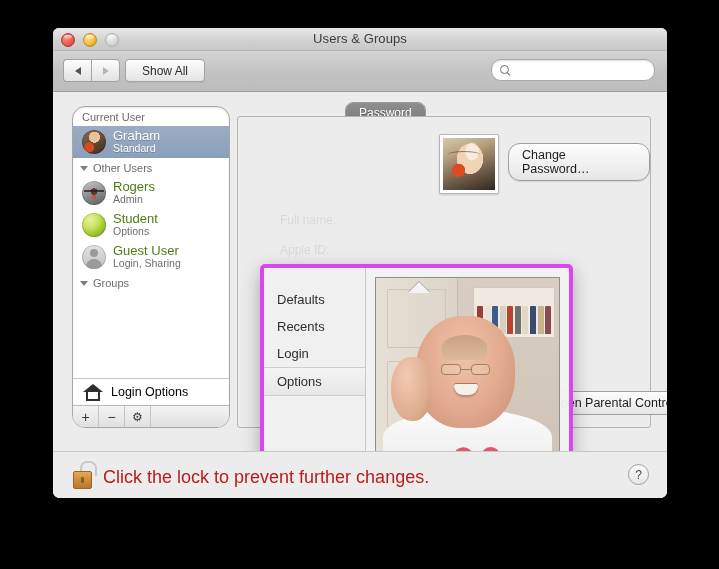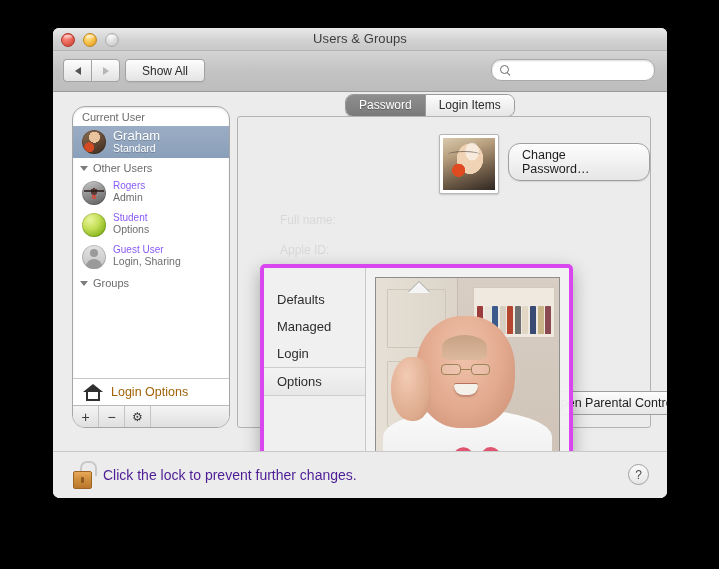--- a/index.html
+++ b/index.html
@@ -121,21 +121,21 @@
     border-left: 4.5px solid transparent; border-right: 4.5px solid transparent;
     border-top: 5px solid #7d7d7d;
   }
   .row {
     display: flex; align-items: center; gap: 7px;
     padding: 2px 0 3px 9px; height: 32px; box-sizing: border-box;
   }
   .row.selected { background: linear-gradient(to bottom, #9badc4, #8a9fba); }
   .row.selected .r-name, .row.selected .r-sub { color: #fff; text-shadow: 0 1px 0 rgba(0,0,0,0.22); }
   .r-texts { display: flex; flex-direction: column; line-height: 1.08; }
-  .r-name { font-size: 10px; color: #8b5cf6; }
+  .r-name { font-size: 13px; color: #4d7c0f; }
   .r-sub  { font-size: 10.5px; color: #6e6e6e; }
   .r-name.big { font-size: 13px; }
 
   .av { width: 24px; height: 24px; border-radius: 50%; flex: none; position: relative; overflow: hidden; }
   .av.graham {
     background:
       radial-gradient(circle at 52% 30%, #e8c39d 0 26%, transparent 27%),
       radial-gradient(circle at 30% 72%, #d44a22 0 20%, transparent 21%),
       linear-gradient(150deg, #8d6f55 0%, #6b4f3a 45%, #3c2a1e 100%);
     box-shadow: 0 0 0 1px rgba(0,0,0,0.18) inset;
@@ -191,37 +191,37 @@
   .home-icon { width: 20px; height: 17px; position: relative; flex: none; }
   .home-icon::before {
     content:""; position:absolute; left:0; top:0;
     border-left: 10px solid transparent; border-right: 10px solid transparent;
     border-bottom: 8px solid #2f2f2f;
   }
   .home-icon::after {
     content:""; position:absolute; left:3px; top:7px; width:14px; height:10px;
     border: 2px solid #2f2f2f; border-top: none; box-sizing: border-box;
   }
-  .lo-label { font-size: 12.5px; color: #a16207; }
+  .lo-label { font-size: 12.5px; color: #000000; }
 
   .seg-bar {
     position: absolute; left: 0; right: 0; bottom: 0; height: 21px;
     display: flex; background: linear-gradient(to bottom, #f4f4f4, #e0e0e0);
     border-top: 1px solid #b9b9b9;
   }
   .seg {
     width: 25px; display: flex; align-items: center; justify-content: center;
     border-right: 1px solid #c4c4c4; font-size: 14px; color: #3a3a3a;
   }
   .seg.gear { font-size: 12px; }
   .seg-rest { flex: 1; }
 
   
   .tabs {
-    position: absolute; left: 292px; top: 2px;
+    position: absolute; left: 292px; top: 10px;
     display: flex; border-radius: 8px; overflow: hidden;
     border: 1px solid #9a9a9a;
     box-shadow: 0 1px 1px rgba(0,0,0,0.10);
   }
   .tab {
     padding: 3px 13px 4px; font-size: 12px;
     background: linear-gradient(to bottom, #fcfcfc, #e6e6e6);
     color: #2b2b2b;
   }
   .tab + .tab { border-left: 1px solid #9a9a9a; }
@@ -428,21 +428,21 @@
     border-radius: 2px;
     background: linear-gradient(to bottom, #e8a85a 0%, #d08f3e 45%, #b9762c 100%);
     border: 1px solid #9d6523;
   }
   .lockbody::after {
     content:""; position:absolute; left: 7px; top: 5px; width: 3px; height: 6px;
     background: rgba(90,50,10,0.55); border-radius: 1px;
   }
   .footer-text {
     position: absolute; left: 50px; top: 15px;
-    font-size: 14px; color: #4c1d95;
+    font-size: 18px; color: #b91c1c;
   }
   .help-btn {
     position: absolute; right: 18px; top: 12px;
     width: 19px; height: 19px; border-radius: 50%;
     border: 1px solid #a0a0a0;
     background: linear-gradient(to bottom, #fbfbfb, #e6e6e6);
     display: flex; align-items: center; justify-content: center;
     font-size: 12px; color: #4a4a4a;
   }
 </style>
@@ -535,21 +535,20 @@
         <div class="seg-bar">
           <div class="seg">+</div>
           <div class="seg">−</div>
           <div class="seg gear">⚙</div>
           <div class="seg-rest"></div>
         </div>
       </div>
 
       <div class="tabs">
         <div class="tab active">Password</div>
-        <div class="tab">Login Items</div>
       </div>
 
       <div class="pane">
 
         <div class="avatar-big">
           <div class="avatar-img"></div>
         </div>
 
         <div class="change-pw">Change Password…</div>
 
@@ -567,21 +566,21 @@
         <div class="ghost" style="left:60px; top:254px;">Enable parental controls</div>
 
         <div class="parental-btn">Open Parental Controls…</div>
       </div>
 
       <div class="pop-arrow"></div>
       <div class="popover">
 
         <div class="pop-source">
           <div class="src-item">Defaults</div>
-          <div class="src-item">Managed</div>
+          <div class="src-item">Recents</div>
           <div class="src-item">Login</div>
           <div class="src-item selected">Options</div>
         </div>
 
         <div class="pop-right">
           <div class="preview">
             <div class="scene">
               <div class="wall"></div>
               <div class="door"></div>
               <div class="shelf">

